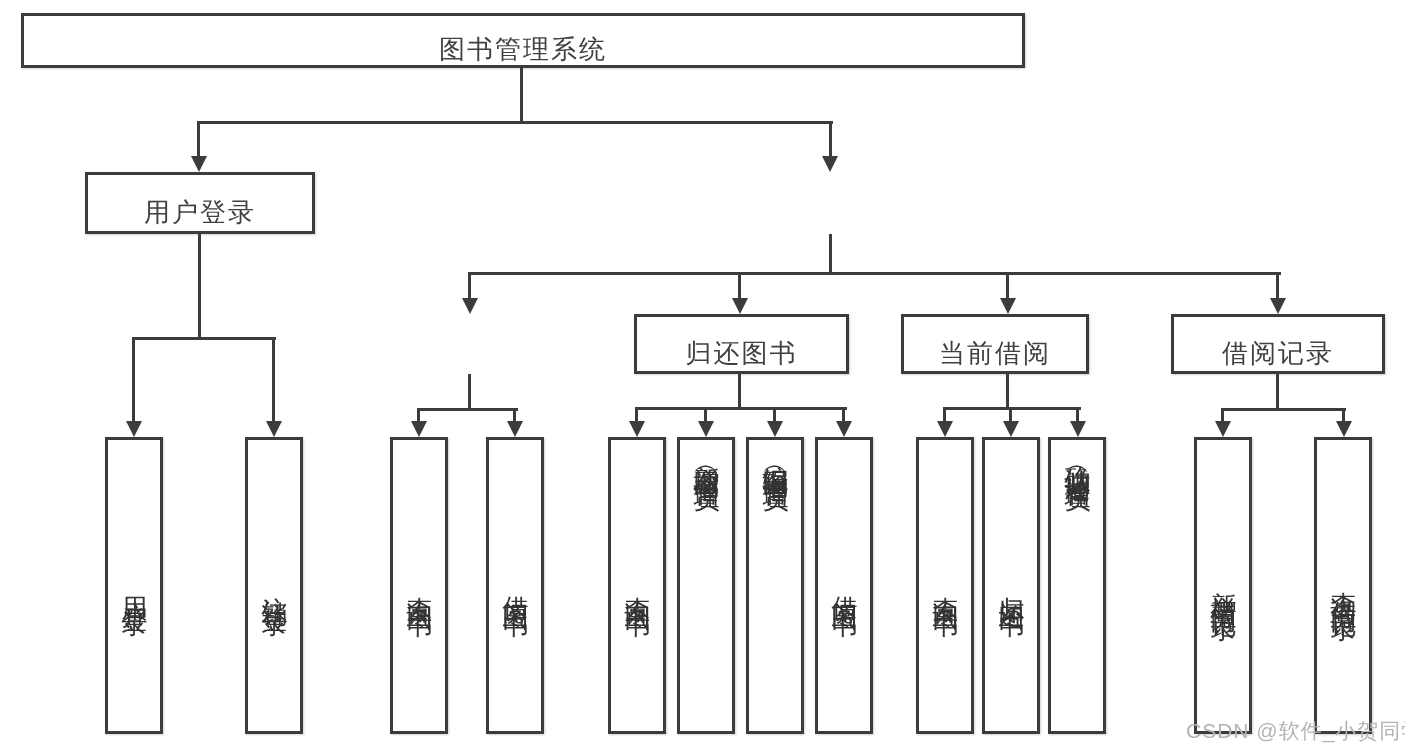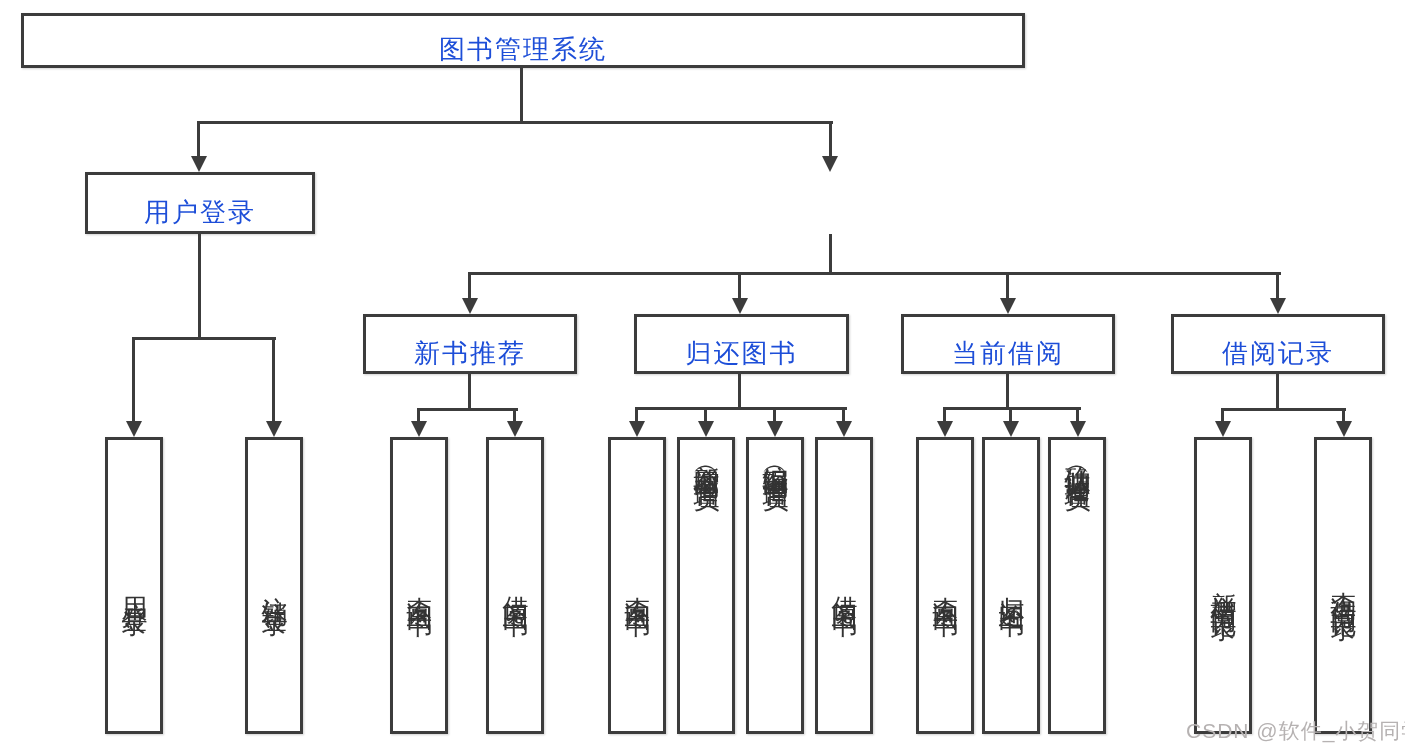--- a/index.html
+++ b/index.html
@@ -21,21 +21,21 @@
     background:#ffffff;
     border:3px solid #3c3c3c;
     box-shadow:1px 1px 2px rgba(0,0,0,0.18);
     display:flex;
     align-items:center;
     justify-content:center;
   }
   .hlabel {
     font-size:26px;
     letter-spacing:2px;
-    color:#1d4ed8;
+    color:#404040;
     white-space:nowrap;
     margin-top:18px;
   }
   
   .leaf { flex-direction:column; }
   .vtext {
     writing-mode:vertical-lr;
     text-orientation:mixed;
     font-size:26px;
     line-height:1.15;
@@ -70,29 +70,26 @@
 
   <div class="node" style="left:21px;top:13px;width:1004px;height:55px;">
     <span class="hlabel">图书管理系统</span>
   </div>
 
   <div class="node" style="left:85px;top:172px;width:230px;height:62px;">
     <span class="hlabel">用户登录</span>
   </div>
 
 
-  <div class="node" style="left:363px;top:314px;width:214px;height:60px;">
-    <span class="hlabel">新书推荐</span>
-  </div>
 
   <div class="node" style="left:634px;top:314px;width:215px;height:60px;">
     <span class="hlabel">归还图书</span>
   </div>
 
-  <div class="node" style="left:901px;top:314px;width:214px;height:60px;">
+  <div class="node" style="left:901px;top:314px;width:188px;height:60px;">
     <span class="hlabel">当前借阅</span>
   </div>
 
   <div class="node" style="left:1171px;top:314px;width:214px;height:60px;">
     <span class="hlabel">借阅记录</span>
   </div>
 
   <div class="node leaf" style="left:105px;top:437px;width:58px;height:297px;">
     <span class="vtext">用户登录</span>
   </div>

